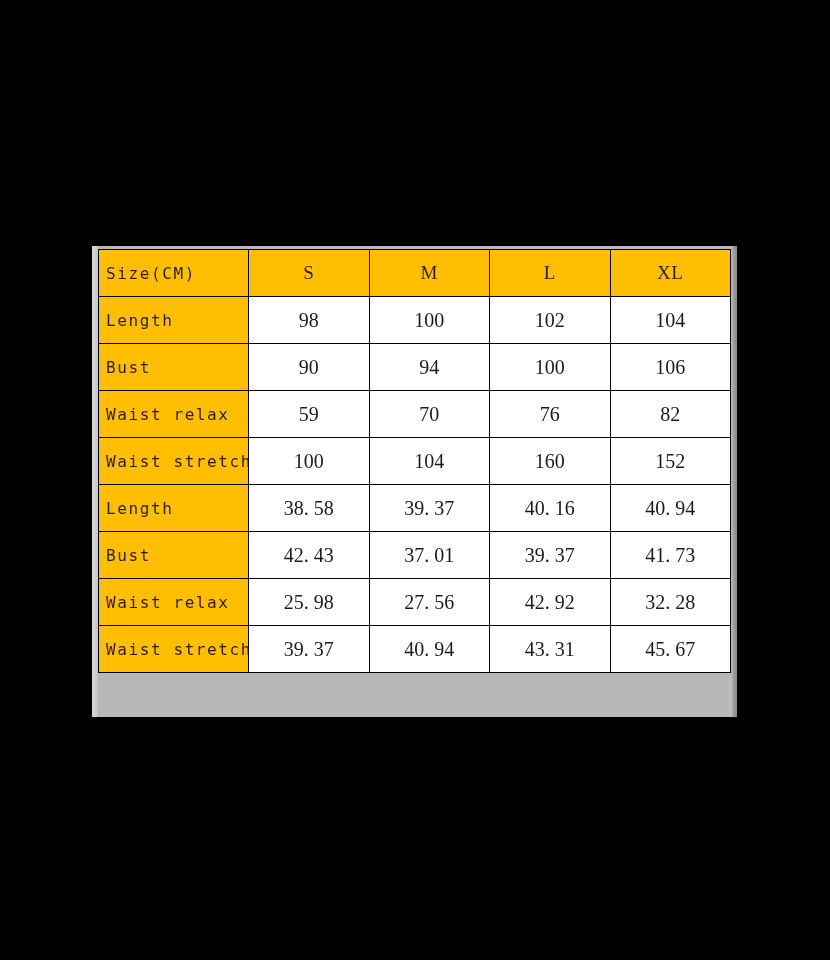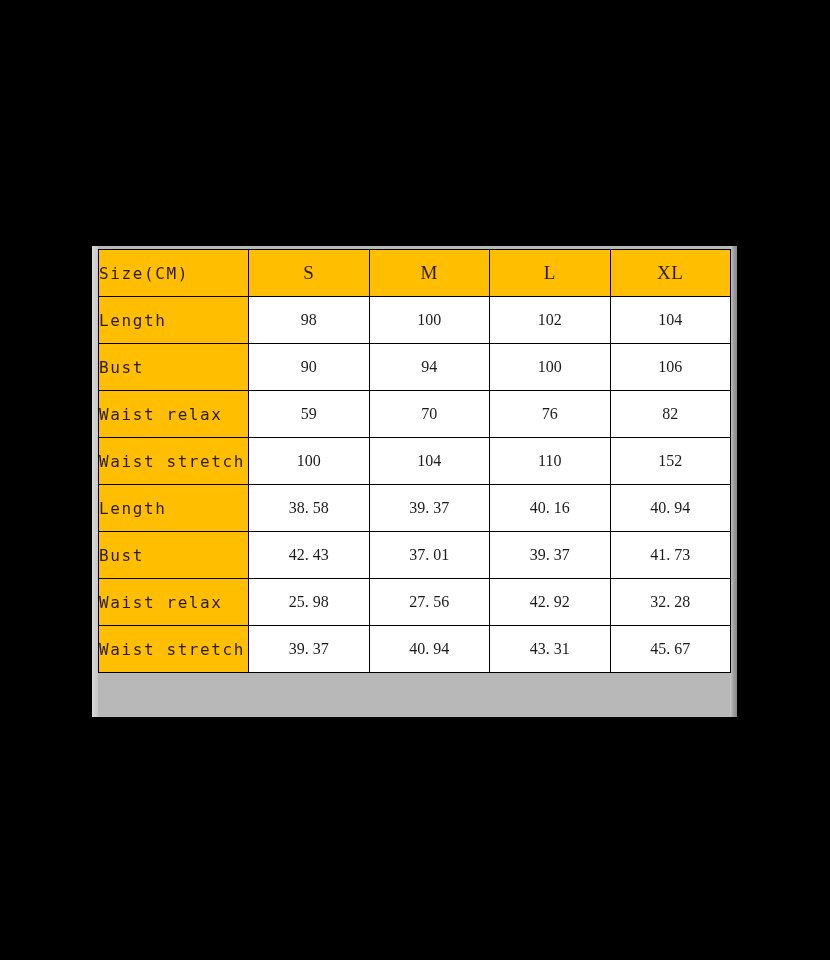--- a/index.html
+++ b/index.html
@@ -52,32 +52,32 @@
     background: #ffffff;
   }
   table#size-chart td {
     border: 1px solid #000000;
     height: 46px;
     padding: 0 0 0 0;
     text-align: center;
     vertical-align: middle;
     background: #ffffff;
     color: #1b1b1b;
-    font-size: 16px;
+    font-size: 20px;
     font-family: "Liberation Serif", "DejaVu Serif", serif;
     white-space: nowrap;
     overflow: hidden;
   }
 
   
   table#size-chart td.rowlabel {
     background: #ffbe00;
     color: #2b1d05;
     text-align: left;
-    padding-left: 0;
+    padding-left: 7px;
     font-family: "DejaVu Sans Mono", "Liberation Mono", monospace;
     font-size: 16px;
     letter-spacing: 1.6px;
   }
   
   table#size-chart tr.header-row td {
     background: #ffbe00;
     color: #2b1d05;
   }
   table#size-chart tr.header-row td.sizecol {
@@ -136,21 +136,21 @@
         <td>59</td>
         <td>70</td>
         <td>76</td>
         <td>82</td>
       </tr>
 
       <tr>
         <td class="rowlabel">Waist stretch</td>
         <td>100</td>
         <td>104</td>
-        <td>110</td>
+        <td>160</td>
         <td>152</td>
       </tr>
 
 
       <tr>
         <td class="rowlabel">Length</td>
         <td>38. 58</td>
         <td>39. 37</td>
         <td>40. 16</td>
         <td>40. 94</td>

